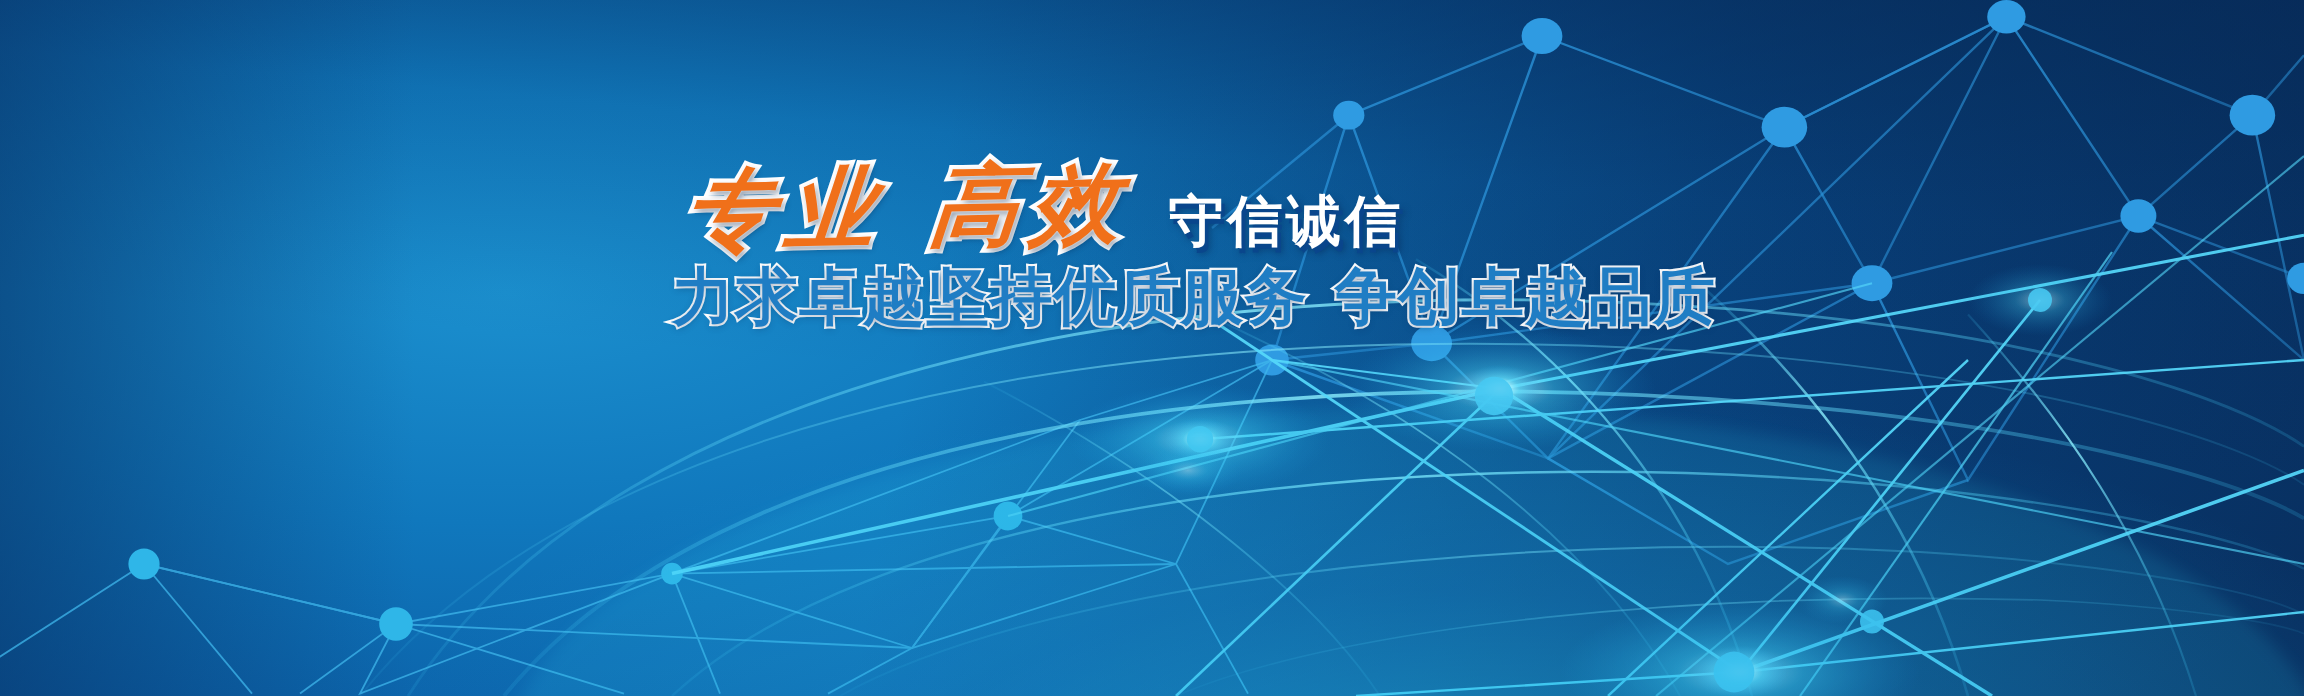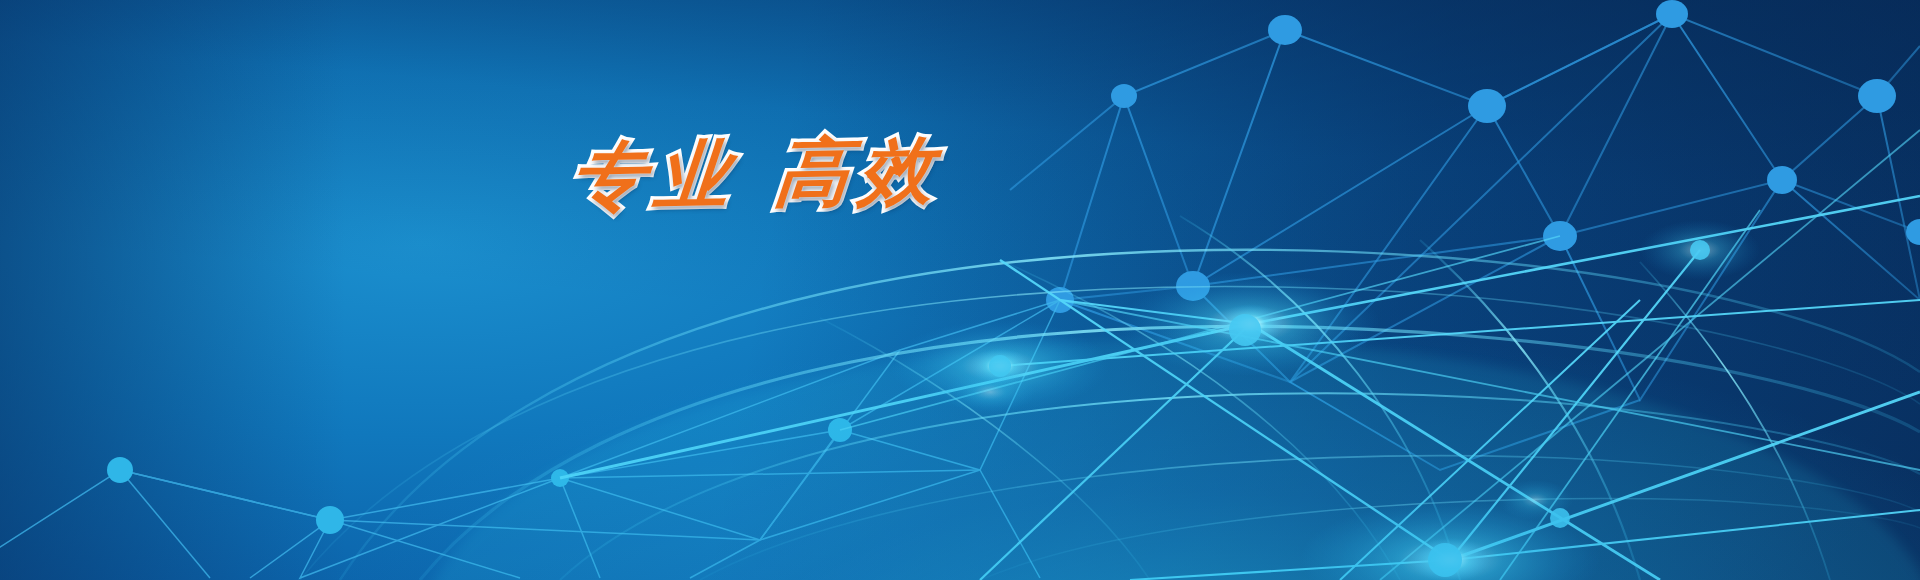--- a/index.html
+++ b/index.html
@@ -235,17 +235,21 @@
 
     <ellipse cx="1180" cy="640" rx="760" ry="300" fill="#2fd0f0" opacity="0.12" filter="url(#blurMd)"></ellipse>
   </svg>
 
   <div class="bg-bottom-glow"></div>
 
   <div class="copy">
 
     <div class="headline">
       <span class="brush">专业 高效</span>
+      <span class="trust">守信诚信</span>
     </div>
 
+    <div class="subline">
+      <span>力求卓越坚持优质服务</span><span class="sub-gap"></span><span>争创卓越品质</span>
+    </div>
 
   </div>
 </div>
 
 </body></html>

